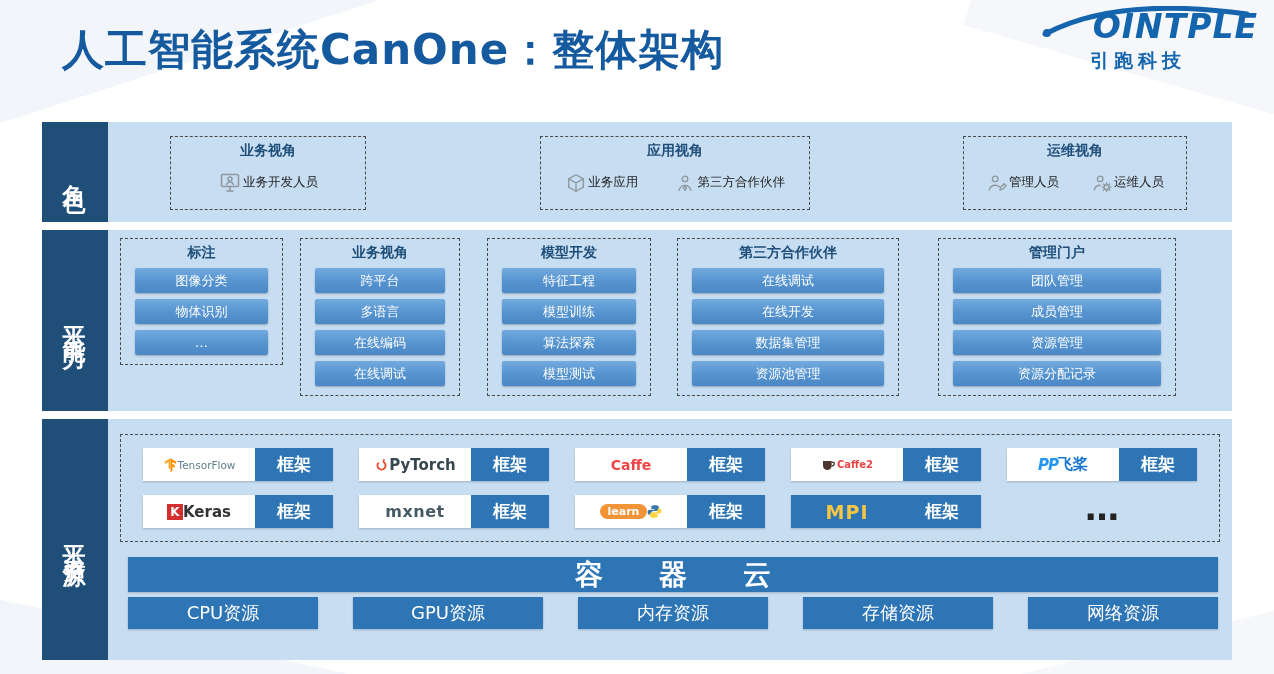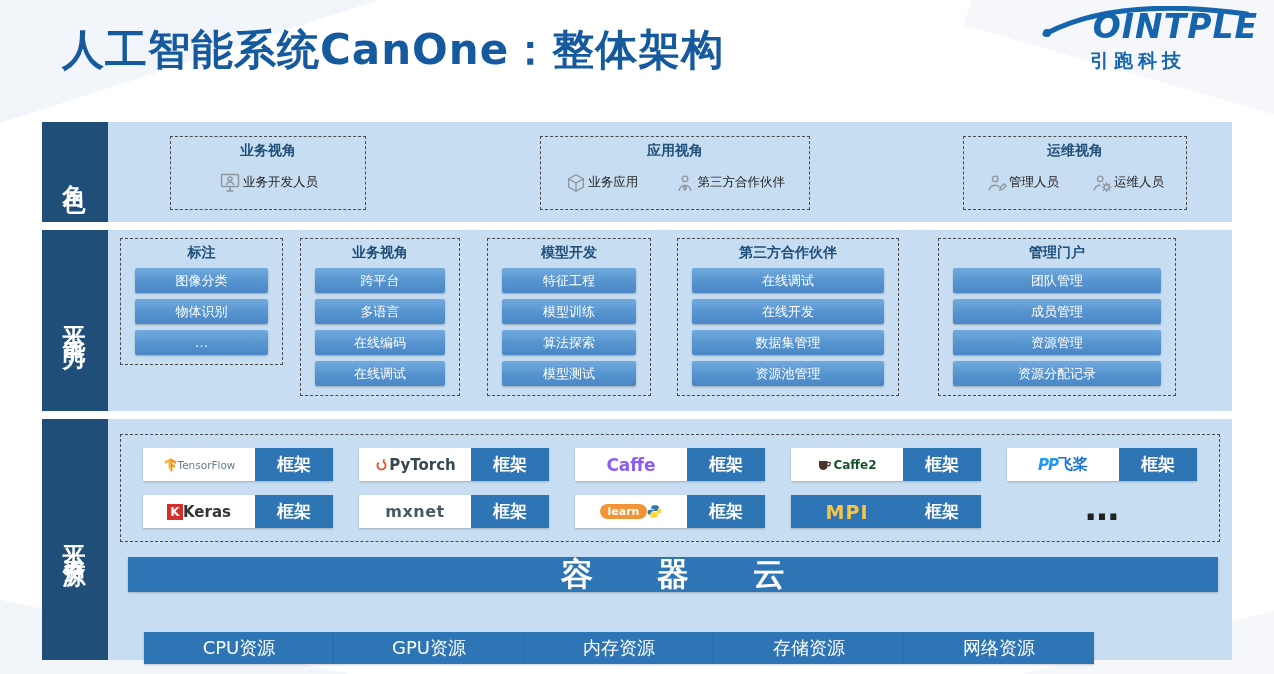--- a/index.html
+++ b/index.html
@@ -67,38 +67,38 @@
   
   .fw-box { left: 12px; top: 15px; width: 1100px; height: 108px; padding: 13px 22px 0; display: flex; flex-direction: column; gap: 14px; }
   .fw-row { display: flex; justify-content: space-between; }
   .chip { width: 190px; height: 33px; display: flex; background: #2e75b6; box-shadow: 0 1px 2px rgba(0,0,0,.2); }
   .chip-logo { background: #fff; width: 112px; display: flex; align-items: center; justify-content: center; overflow: hidden; }
   .chip-label { flex: 1; display: flex; align-items: center; justify-content: center; color: #fff; font-weight: bold; font-size: 17px; }
   .ellipsis-cell { width: 190px; text-align: center; font-size: 34px; font-weight: bold; color: #222; line-height: 26px; }
 
   .tf-text   { font-size: 10.5px; color: #607d8b; }
   .pt-text   { font-size: 15px; font-weight: 600; color: #37474f; }
-  .caffe-text{ font-size: 17px; font-weight: bold; color: #8b5cf6; text-align: right; }
-  .c2-text   { font-size: 12px; font-weight: 600; color: #14532d; }
+  .caffe-text{ font-size: 14px; font-weight: bold; color: #ef4444; text-align: right; }
+  .c2-text   { font-size: 10px; font-weight: 600; color: #ef4444; }
   .pp-mark   { font-style: italic; font-weight: 800; color: #2196f3; font-size: 15px; letter-spacing: -1px; }
   .pp-text   { font-size: 15px; font-weight: bold; color: #1976d2; }
   .keras-k   { width: 16px; height: 16px; background: #d32f2f; color: #fff; font-size: 12px; font-weight: bold; display: inline-flex; align-items: center; justify-content: center; }
   .keras-text{ font-size: 15px; font-weight: 600; color: #333; }
   .mx-text   { font-size: 16px; font-weight: bold; color: #455a64; letter-spacing: .5px; }
   .sk-pill   { background: #f19438; color: #fff; font-size: 11px; font-weight: 600; padding: 1px 8px; border-radius: 9px; }
   .chip--mpi .chip-logo { background: transparent; }
   .mpi-text  { color: #f6c544; font-weight: bold; font-size: 19px; letter-spacing: 1px; }
 
   .cloud-bar {
     position: absolute; left: 20px; top: 138px; width: 1090px; height: 35px;
-    background: #2e75b6; color: #fff; font-size: 32px; font-weight: bold;
+    background: #2e75b6; color: #fff; font-size: 28px; font-weight: bold;
     display: flex; align-items: center; justify-content: center;
     box-shadow: 0 1px 2px rgba(0,0,0,.2);
   }
-  .res-row { position: absolute; left: 20px; top: 213px; width: 1090px; display: flex; justify-content: flex-start; margin-left: 16px; }
+  .res-row { position: absolute; left: 20px; top: 178px; width: 1090px; display: flex; justify-content: space-between; }
   .res-bar {
     width: 190px; height: 32px; background: #2e75b6; color: #fff; font-size: 18px;
     display: flex; align-items: center; justify-content: center;
     box-shadow: 0 1px 2px rgba(0,0,0,.2);
   }
 </style>
 </head>
 <body>
 
 <div class="deco deco-tl"></div>

